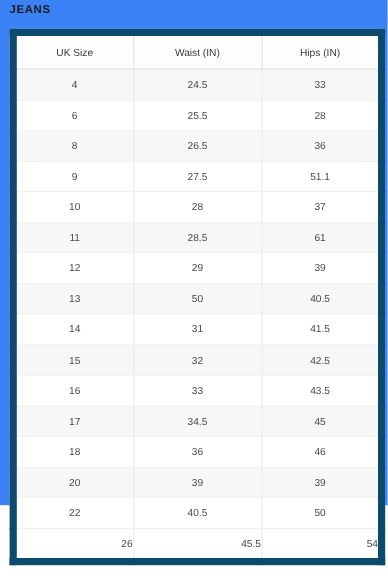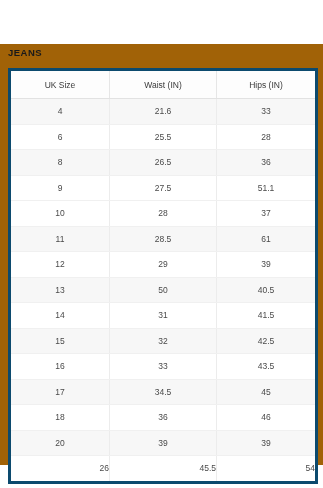--- a/index.html
+++ b/index.html
@@ -12,22 +12,21 @@
     height: 488px;
     overflow: hidden;
     font-family: "Liberation Sans", sans-serif;
     -webkit-font-smoothing: antialiased;
   }
   .page {
     width: 323px;
     height: 421px;
     position: relative;
     box-sizing: border-box;
-    background: #a16207;
-    margin-top: 44px;
+    background: #3b82f6;
   }
   .chart-title {
     position: absolute;
     left: 8px;
     top: 2px;
     font-size: 9.5px;
     font-weight: bold;
     color: #1a1a1a;
     letter-spacing: 0.5px;
     line-height: 14px;
@@ -36,21 +35,21 @@
     position: absolute;
     left: 8px;
     top: 24px;
     width: 307px;
   }
   table.size-table {
     width: 307px;
     border-collapse: collapse;
     table-layout: fixed;
     background: #ffffff;
-    border: 3px solid #0c4a6e;
+    border: 6px solid #0c4a6e;
   }
   table.size-table col.c-uk { width: 100px; }
   table.size-table col.c-waist { width: 107px; }
   table.size-table col.c-hips { width: 100px; }
 
   table.size-table thead th {
     height: 27px;
     font-size: 8.5px;
     font-weight: normal;
     color: #3a3a3a;
@@ -102,21 +101,21 @@
       <thead>
         <tr>
           <th>UK Size</th>
           <th>Waist (IN)</th>
           <th>Hips (IN)</th>
         </tr>
       </thead>
       <tbody>
           <tr class="alt">
             <td>4</td>
-            <td>21.6</td>
+            <td>24.5</td>
             <td>33</td>
           </tr>
           <tr>
             <td>6</td>
             <td>25.5</td>
             <td>28</td>
           </tr>
           <tr class="alt">
             <td>8</td>
             <td>26.5</td>
@@ -171,20 +170,25 @@
             <td>18</td>
             <td>36</td>
             <td>46</td>
           </tr>
           <tr class="alt">
             <td>20</td>
             <td>39</td>
             <td>39</td>
           </tr>
           <tr>
+            <td>22</td>
+            <td>40.5</td>
+            <td>50</td>
+          </tr>
+          <tr>
             <td>26</td>
             <td>45.5</td>
             <td>54</td>
           </tr>
         </tbody>
     </table>
   </div>
 
 </div>
 

